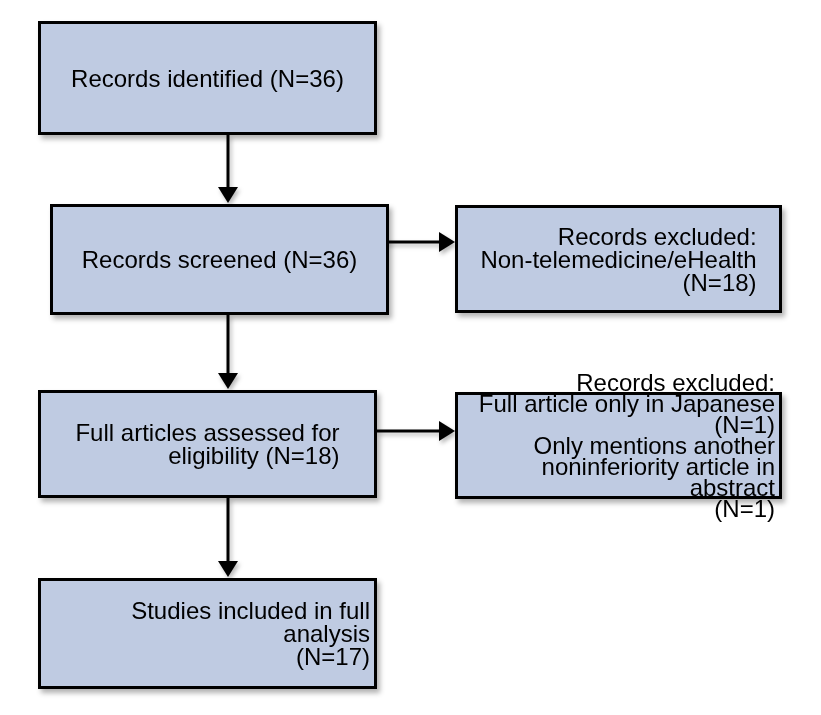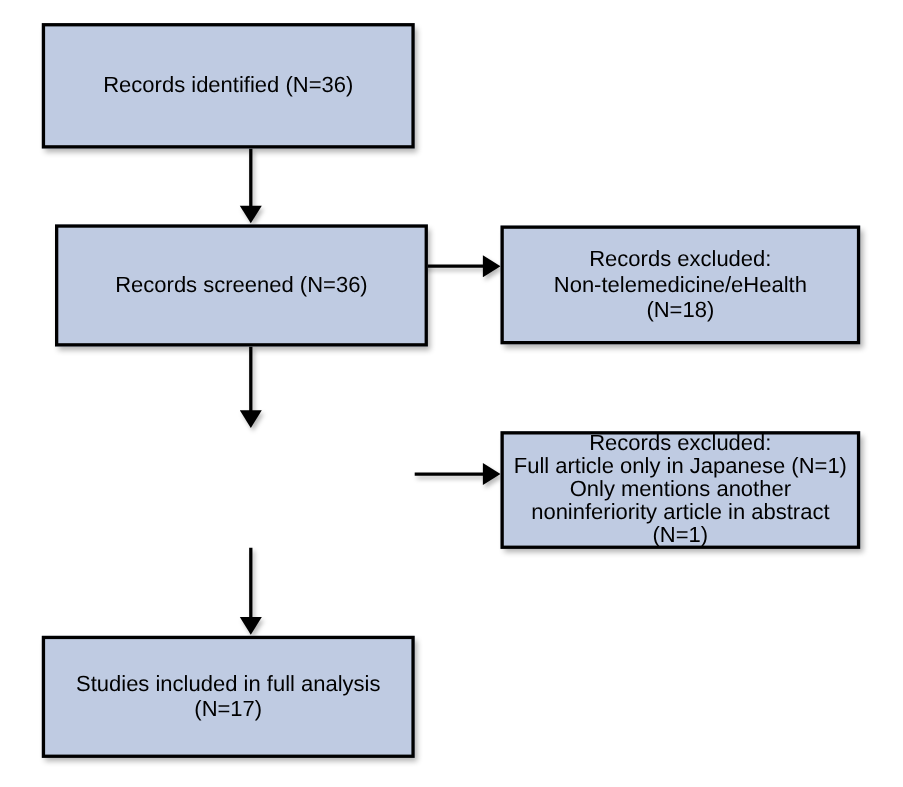--- a/index.html
+++ b/index.html
@@ -35,23 +35,24 @@
     display: flex;
     align-items: center;
     justify-content: center;
     text-align: center;
     padding: 2px 4px;
   }
   .box.col-left  { left: 38px;  width: 339px; }
   .box.col-right { left: 455px; width: 327px; }
   .box-text {
     white-space: pre-line;
-    font-size: 20px;
+    font-size: 24px;
     line-height: 23px;
     color: var(--text);
+    text-align: right;
   }
   .box.tight .box-text { line-height: 21px; }
 </style>
 </head>
 <body>
 
 <div class="stage">
 
   <svg class="arrows" viewBox="0 0 821 715" aria-hidden="true">
     <g>
@@ -83,20 +84,24 @@
   <div class="box col-left" style="top:204px; height:111px;margin-left:12px;">
     <div class="box-text">Records screened (N=36)</div>
   </div>
 
   <div class="box col-right" style="top:205px; height:108px;">
     <div class="box-text">Records excluded:
 Non-telemedicine/eHealth
 (N=18)</div>
   </div>
 
+  <div class="box col-left" style="top:390px; height:108px;">
+    <div class="box-text">Full articles assessed for
+eligibility (N=18)</div>
+  </div>
 
   <div class="box col-right tight" style="top:392px; height:107px;">
     <div class="box-text">Records excluded:
 Full article only in Japanese (N=1)
 Only mentions another
 noninferiority article in abstract
 (N=1)</div>
   </div>
 
   <div class="box col-left" style="top:578px; height:111px;">

